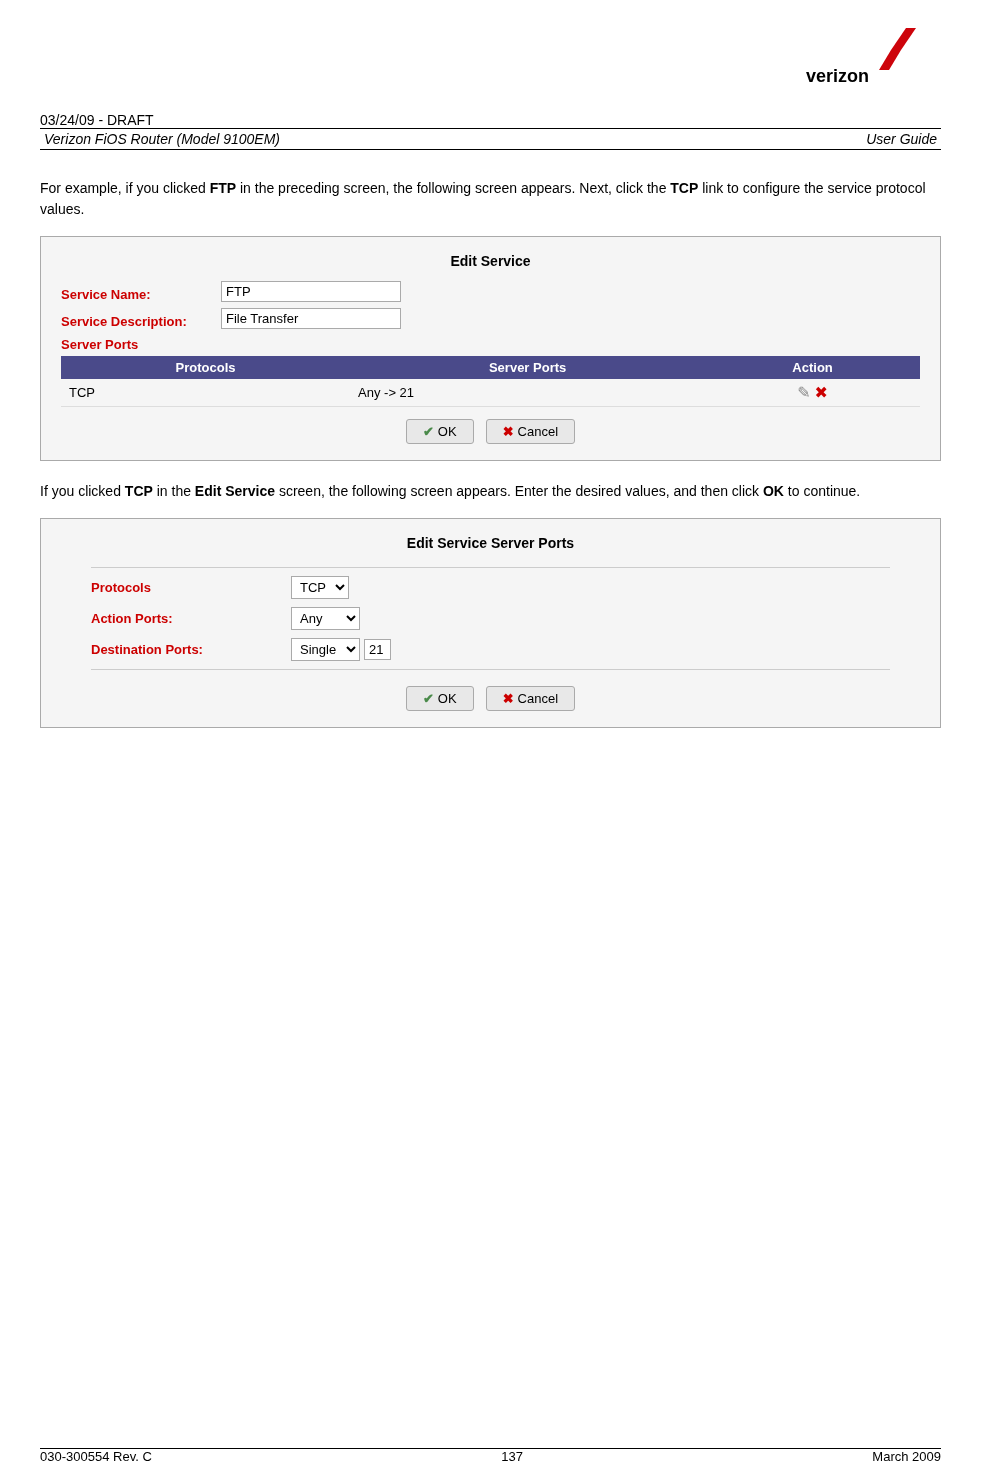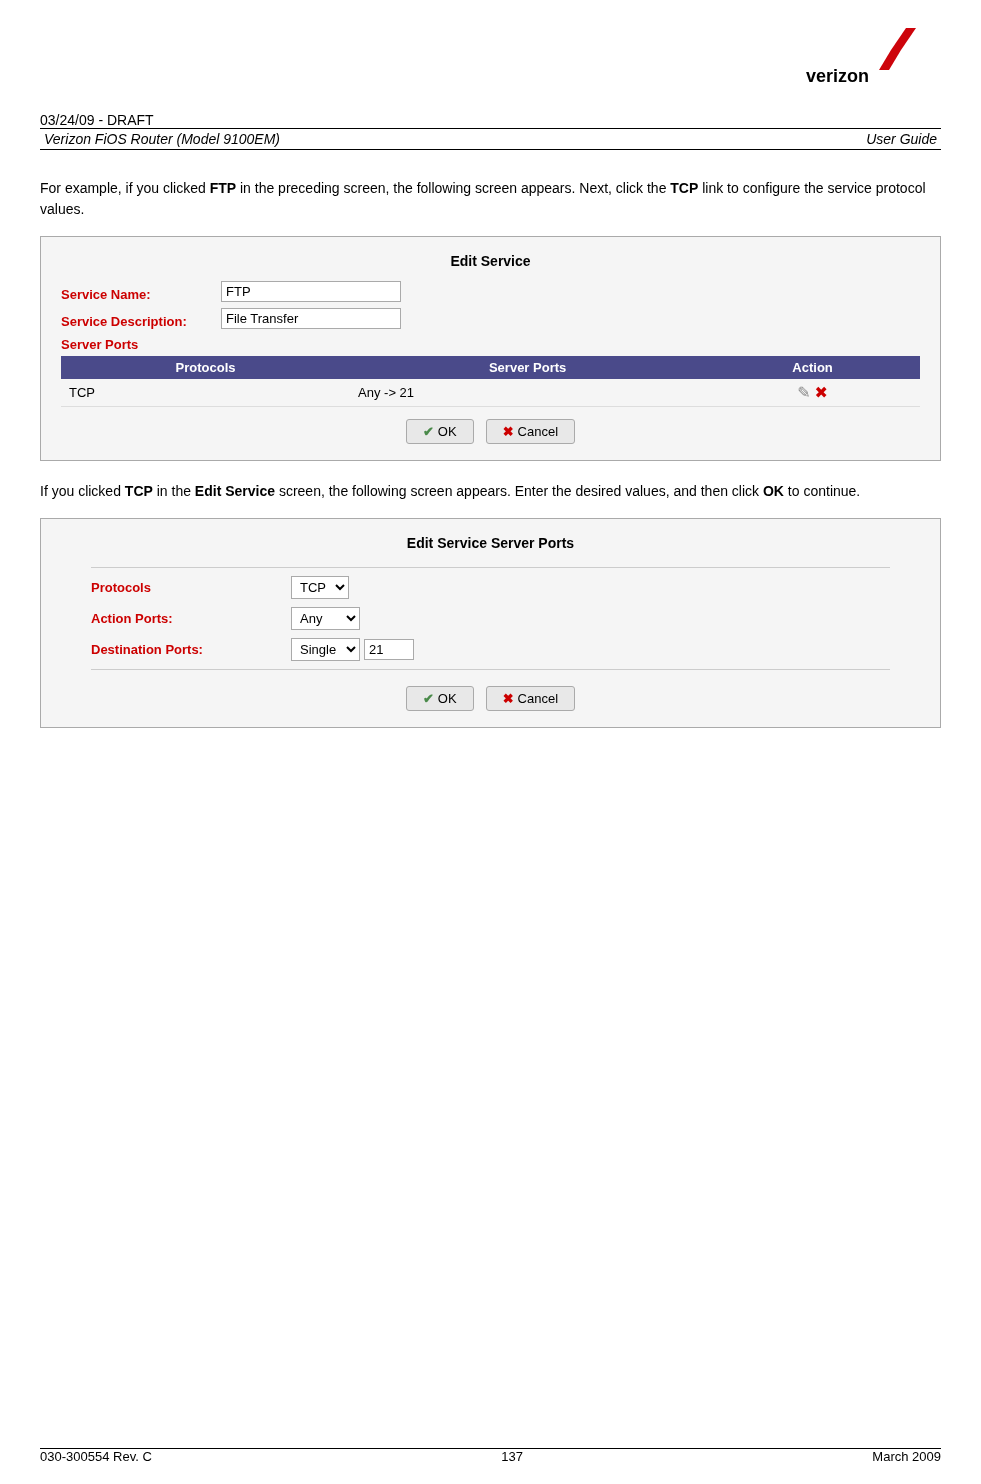--- a/index.html
+++ b/index.html
@@ -183,21 +183,21 @@
       border: 1px solid #aaa;
       background: #fff;
       padding: 2px 4px;
       font-size: 13px;
     }
     .esp-input-num {
       border: 1px solid #aaa;
       background: #fff;
       padding: 2px 4px;
       font-size: 13px;
-      width: 50px;
+      width: 27px;
     }
     .esp-divider {
       border: none;
       border-top: 1px solid #ccc;
       margin: 8px 0;
     }
 
     
     .footer {
       position: absolute;

